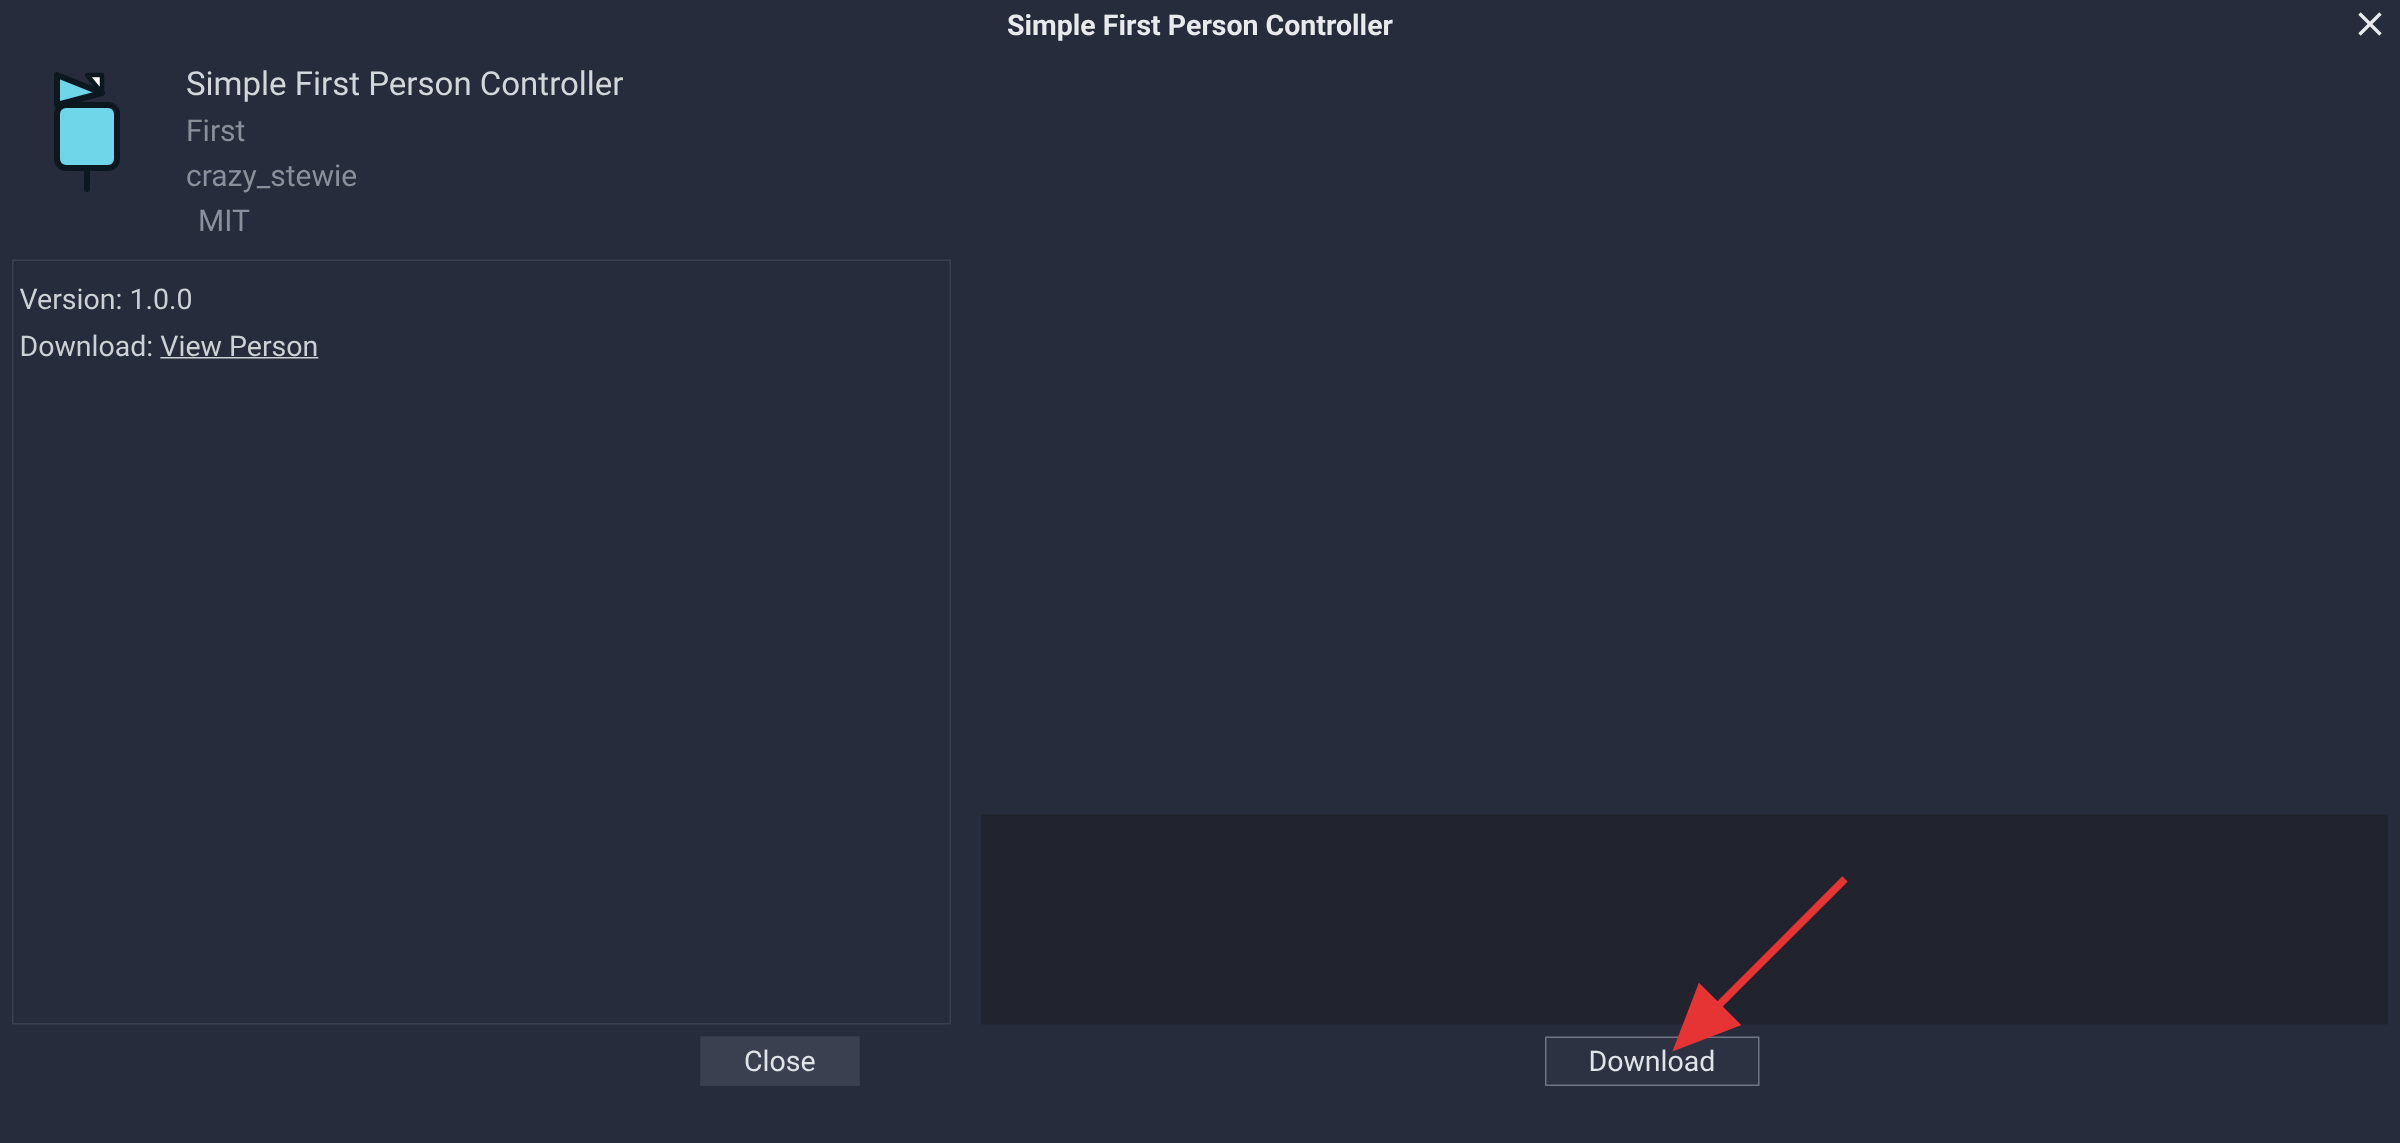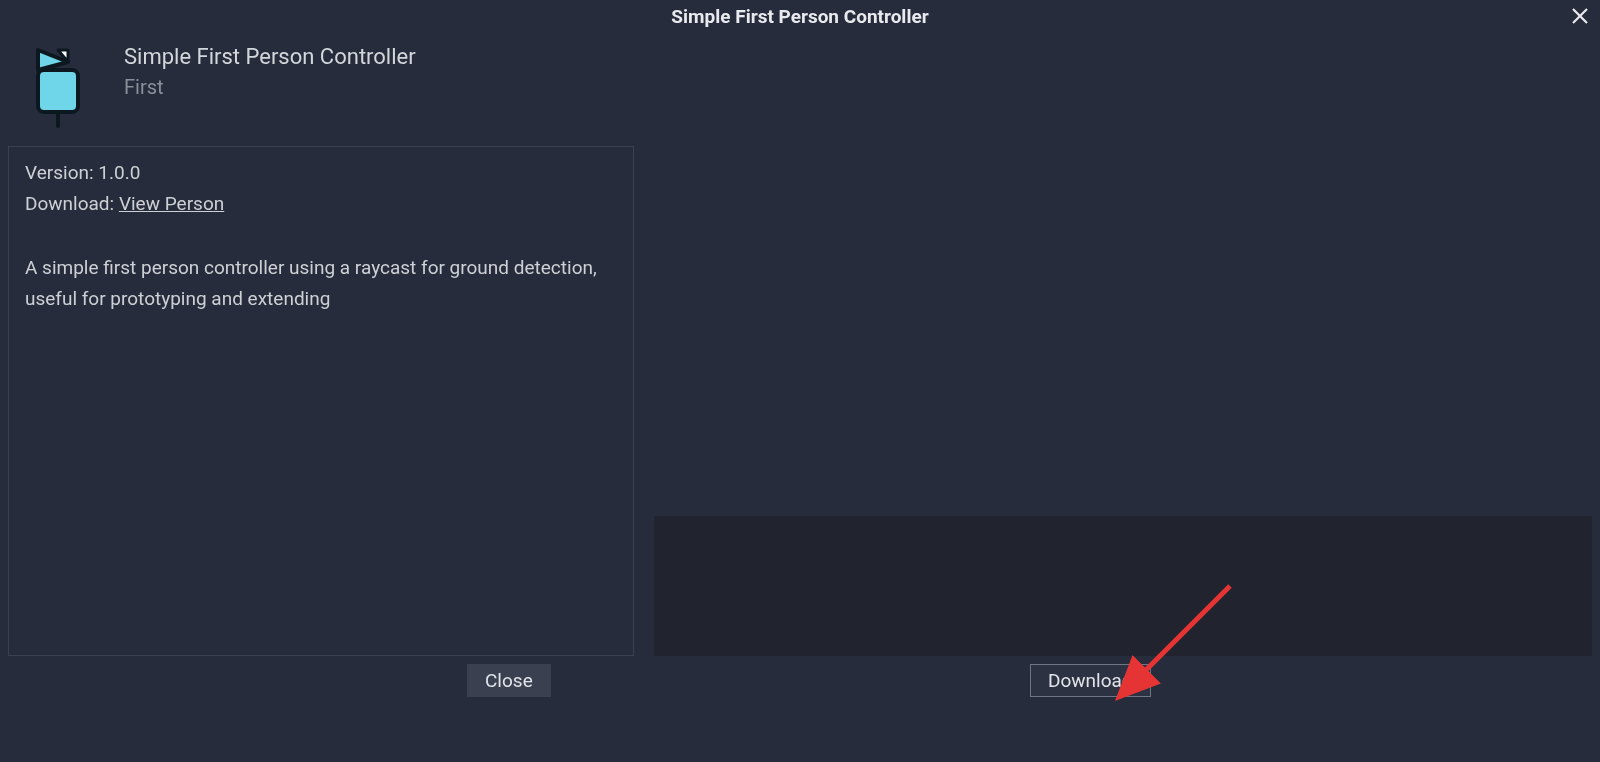--- a/index.html
+++ b/index.html
@@ -77,21 +77,21 @@
     .content-row {
       display: flex;
       gap: 20px;
       padding: 8px 8px 0 8px;
     }
     .description-panel {
       width: 626px;
       height: 510px;
       border: 1px solid #3a4050;
       background: #262c3b;
-      padding: 10px 4px 4px 16px;
+      padding: 10px 4px 4px 4px;
       font-size: 19px;
       line-height: 1.65;
       color: #cdd0d4;
     }
     .desc-line {
       margin-bottom: 0;
     }
     .view-files-link {
       color: #cdd0d4;
       text-decoration: underline;
@@ -120,21 +120,21 @@
       gap: 20px;
       padding: 8px 8px 0 8px;
       position: relative;
       height: 40px;
     }
     .btn {
       background: #3a4050;
       border: 1px solid #3a4050;
       color: #e0e3e8;
       font-size: 19px;
-      padding: 4px 17px;
+      padding: 4px 28px;
       cursor: pointer;
       font-family: inherit;
     }
     .btn-close {
       position: absolute;
       left: 467px;
     }
     .btn-download {
       position: absolute;
       left: 1030px;
@@ -166,34 +166,35 @@
     <svg viewBox="0 0 90 90" width="90" height="90">
       <rect x="24" y="28" width="40" height="42" rx="6" fill="#6fd5e8" stroke="#0c1820" stroke-width="4"></rect>
       <line x1="44" y1="70" x2="44" y2="84" stroke="#0c1820" stroke-width="4" stroke-linecap="round"></line>
       <polygon points="24,28 24,8 54,20 24,28" fill="#6fd5e8" stroke="#0c1820" stroke-width="4" stroke-linejoin="round"></polygon>
       <polygon points="44,8 54,20 54,8" fill="#ffffff" stroke="#0c1820" stroke-width="3" stroke-linejoin="round"></polygon>
     </svg>
   </div>
   <div class="asset-meta">
     <div class="asset-name">Simple First Person Controller</div>
     <div class="asset-category">First</div>
+    <div class="asset-author">crazy_stewie</div>
+    <div class="asset-license">MIT</div>
   </div>
 </div>
 
 <div class="content-row">
   <div class="description-panel">
     <div class="desc-line">
       <span>Version:</span>
       <span>1.0.0</span>
     </div>
     <div class="desc-line">
       <span>Download:</span>
       <span class="view-files-link">View Person</span>
     </div>
-    <div class="desc-body">A simple first person controller using a raycast for ground detection, useful for prototyping and extending</div>
   </div>
   <div class="right-column">
     <div class="right-spacer"></div>
     <div class="preview-area"></div>
   </div>
 </div>
 
 <div class="button-row">
   <button class="btn btn-close">Close</button>
   <button class="btn btn-download">Download</button>

